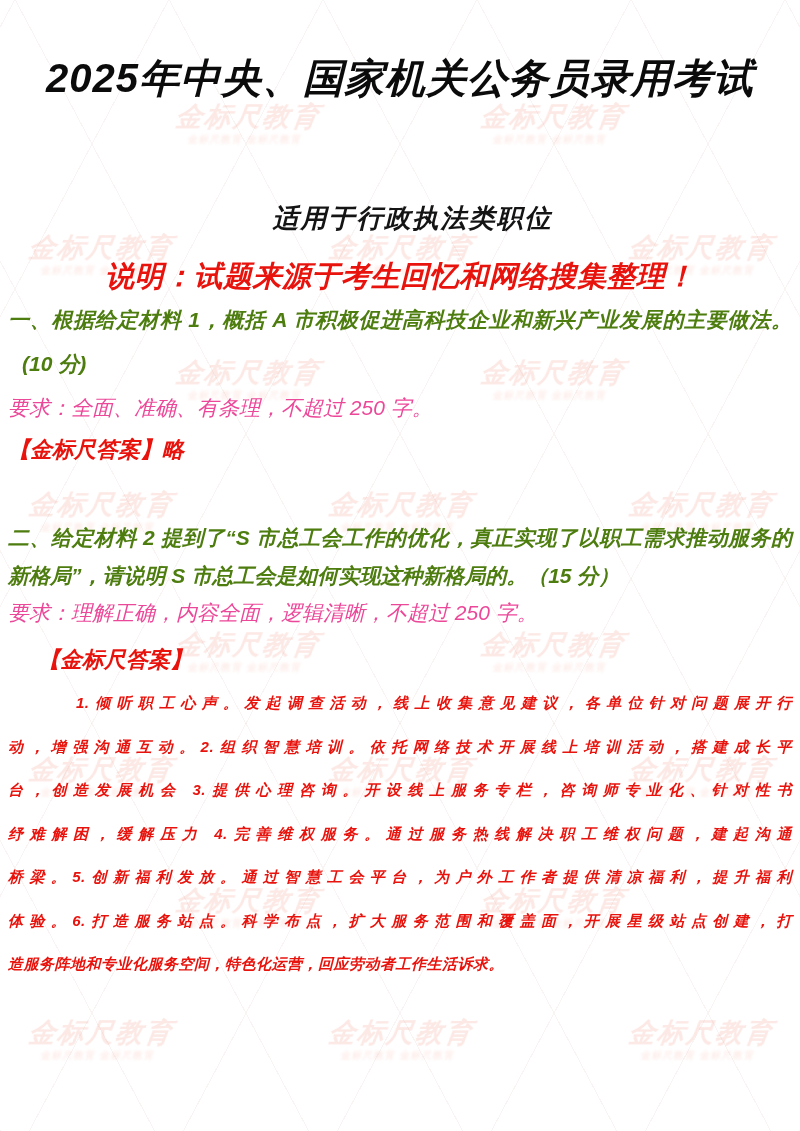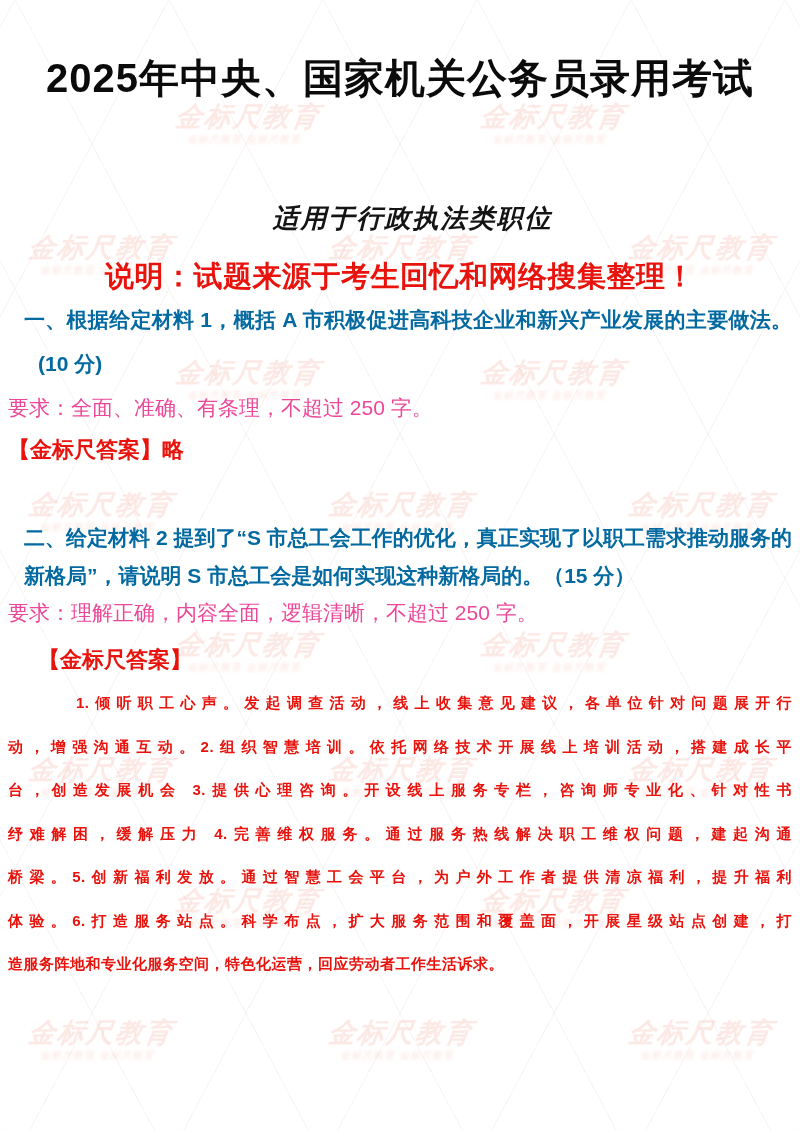--- a/index.html
+++ b/index.html
@@ -42,31 +42,31 @@
   .wm-sub {
     display:block;
     margin-top:4px;
     font-size:10px;
     font-weight:700;
     letter-spacing:1px;
     color:rgba(233,98,74,0.11);
     filter:blur(1.3px);
   }
   
-  .abs { position:absolute; left:8px; right:8px; }
+  .abs { position:absolute; left:8px; right:8px;font-style:italic; }
   .center { text-align:center; left:0; right:0; }
   .title1 { top:51px;  font-size:40px; font-weight:900; letter-spacing:1px; color:#0b0b0b; }
   .title2 { top:136px; font-size:40px; font-weight:900; letter-spacing:1px; color:#0b0b0b; }
   .subtitle {
     top:201px; font-size:26px; color:#141414;
     font-family:"Liberation Serif","DejaVu Serif",serif;
     font-style:italic; letter-spacing:2px; font-weight:600;padding-left:25px;
   }
   .notice { top:257px; font-size:29px; font-weight:800; letter-spacing:0.5px; }
-  .q-line  { font-size:21px; font-weight:700; color:#0369a1; line-height:27px;margin-left:16px; }
+  .q-line  { font-size:21px; font-weight:700; color:#4d7c0f; line-height:27px; }
   .fill    { text-align:justify; text-align-last:justify; }
   .q1-l1 { top:306px; }
   .q1-l2 { top:350px; padding-left:14px; }
   .req   { font-size:21px; font-weight:400; color:#ec4899; }
   .req1  { top:394px; }
   .ans-label { font-size:22px; font-weight:800; }
   .ans1  { top:435px; }
   .q2-l1 { top:524px; }
   .q2-l2 { top:562px; }
   .req2  { top:599px; }

